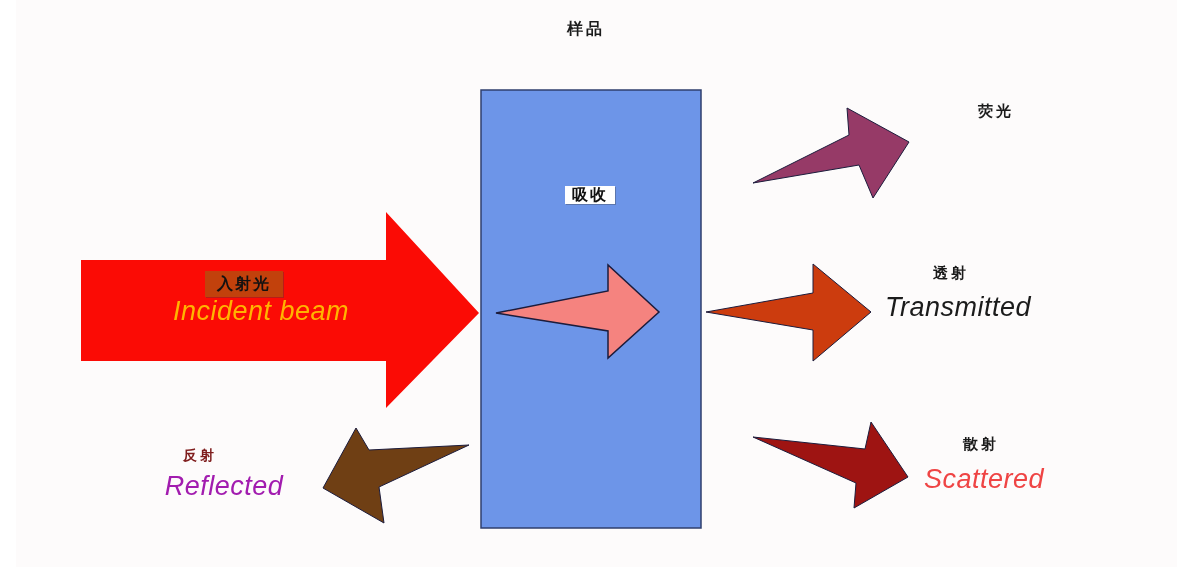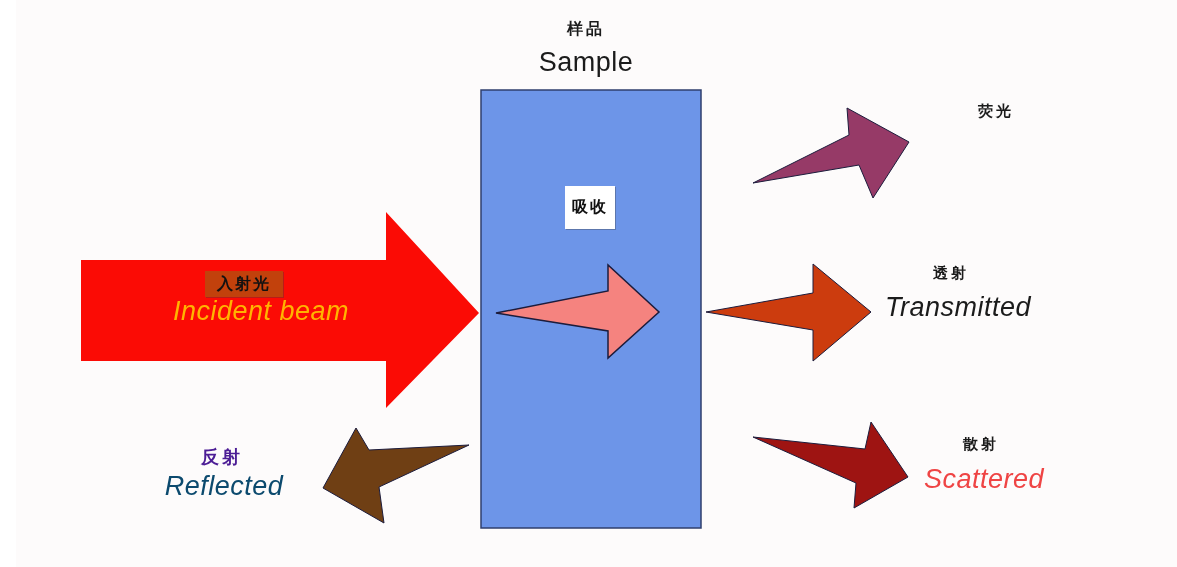--- a/index.html
+++ b/index.html
@@ -64,31 +64,30 @@
     <polygon points="690,312 797,293 797,264 855,312 797,361 797,330" stroke-width="1" fill="#cc3c0e" stroke="#1c1c3c"></polygon>
 
     <polygon points="737,183 833,135 831,108 893,142 857,198 843,165" stroke-width="1" fill="#963a67" stroke="#1c1c3c"></polygon>
 
     <polygon points="453,445 353,450 340,428 307,488 368,523 363,487" stroke-width="1" fill="#6f3f14" stroke="#1c1c3c"></polygon>
 
     <polygon points="737,437 849,449 855,422 892,477 838,508 840,483" stroke-width="1" fill="#9e1412" stroke="#1c1c3c"></polygon>
   </svg>
 
   <div class="lbl zh" style="left: 505px; top: 20px; width: 130px; color: rgb(27, 27, 27);">样品</div>
-  <div class="lbl en en-upright" style="left: 490px; top: 48px; width: 160px; font-size: 27px; color: rgb(27, 27, 27);">Sample</div>
 
   <div class="chip" style="left: 189px; top: 271px; width: 78px; height: 26px; background-color: #c2410c; color: rgb(17, 17, 17);">入射光</div>
   <div class="lbl en" style="left: 120px; top: 297px; width: 250px; font-size: 27px; color: rgb(255, 180, 0);">Incident beam</div>
 
-  <div class="chip" style="left: 549px; top: 186px; width: 50px; height: 43px; background-color: rgb(255, 255, 255); color: rgb(17, 17, 17);">吸收</div>
+  <div class="chip" style="left: 549px; top: 186px; width: 50px; height: 18px; background-color: rgb(255, 255, 255); color: rgb(17, 17, 17);">吸收</div>
 
   <div class="lbl zh" style="left: 930px; top: 103px; width: 100px; font-size: 15px; color: rgb(27, 27, 27);">荧光</div>
 
   <div class="lbl zh" style="left: 885px; top: 265px; width: 100px; font-size: 15px; color: rgb(27, 27, 27);">透射</div>
   <div class="lbl en" style="left: 842px; top: 293px; width: 200px; font-size: 27px; color: rgb(27, 27, 27);">Transmitted</div>
 
-  <div class="lbl zh" style="left: 156px; top: 448px; width: 100px; font-size: 18px; color: #4c1d95;">反射</div>
-  <div class="lbl en" style="left: 108px; top: 472px; width: 200px; font-size: 27px; color: #0c4a6e;">Reflected</div>
+  <div class="lbl zh" style="left: 134px; top: 448px; width: 100px; font-size: 14px; color: #7f1d1d;">反射</div>
+  <div class="lbl en" style="left: 108px; top: 472px; width: 200px; font-size: 27px; color: #a21caf;">Reflected</div>
 
   <div class="lbl zh" style="left: 915px; top: 436px; width: 100px; font-size: 15px; color: rgb(27, 27, 27);">散射</div>
   <div class="lbl en" style="left: 868px; top: 465px; width: 200px; font-size: 27px; color: #ef4444;">Scattered</div>
 
 </div>
 
 </body></html>

